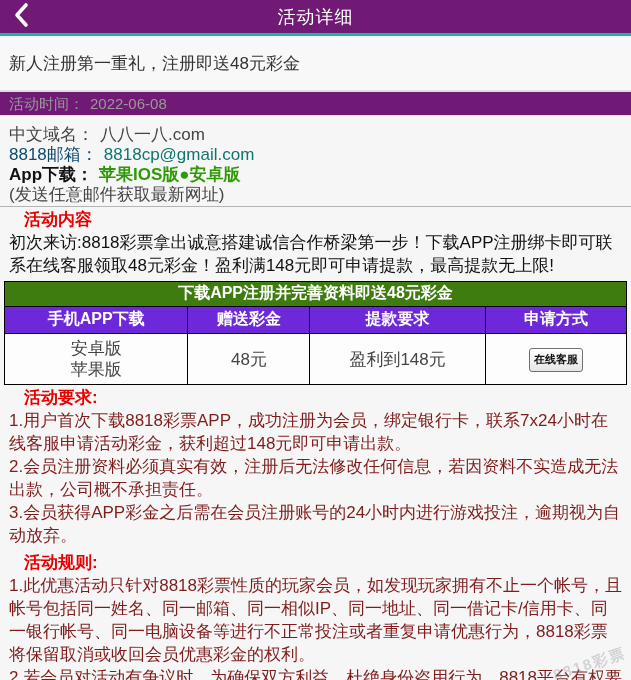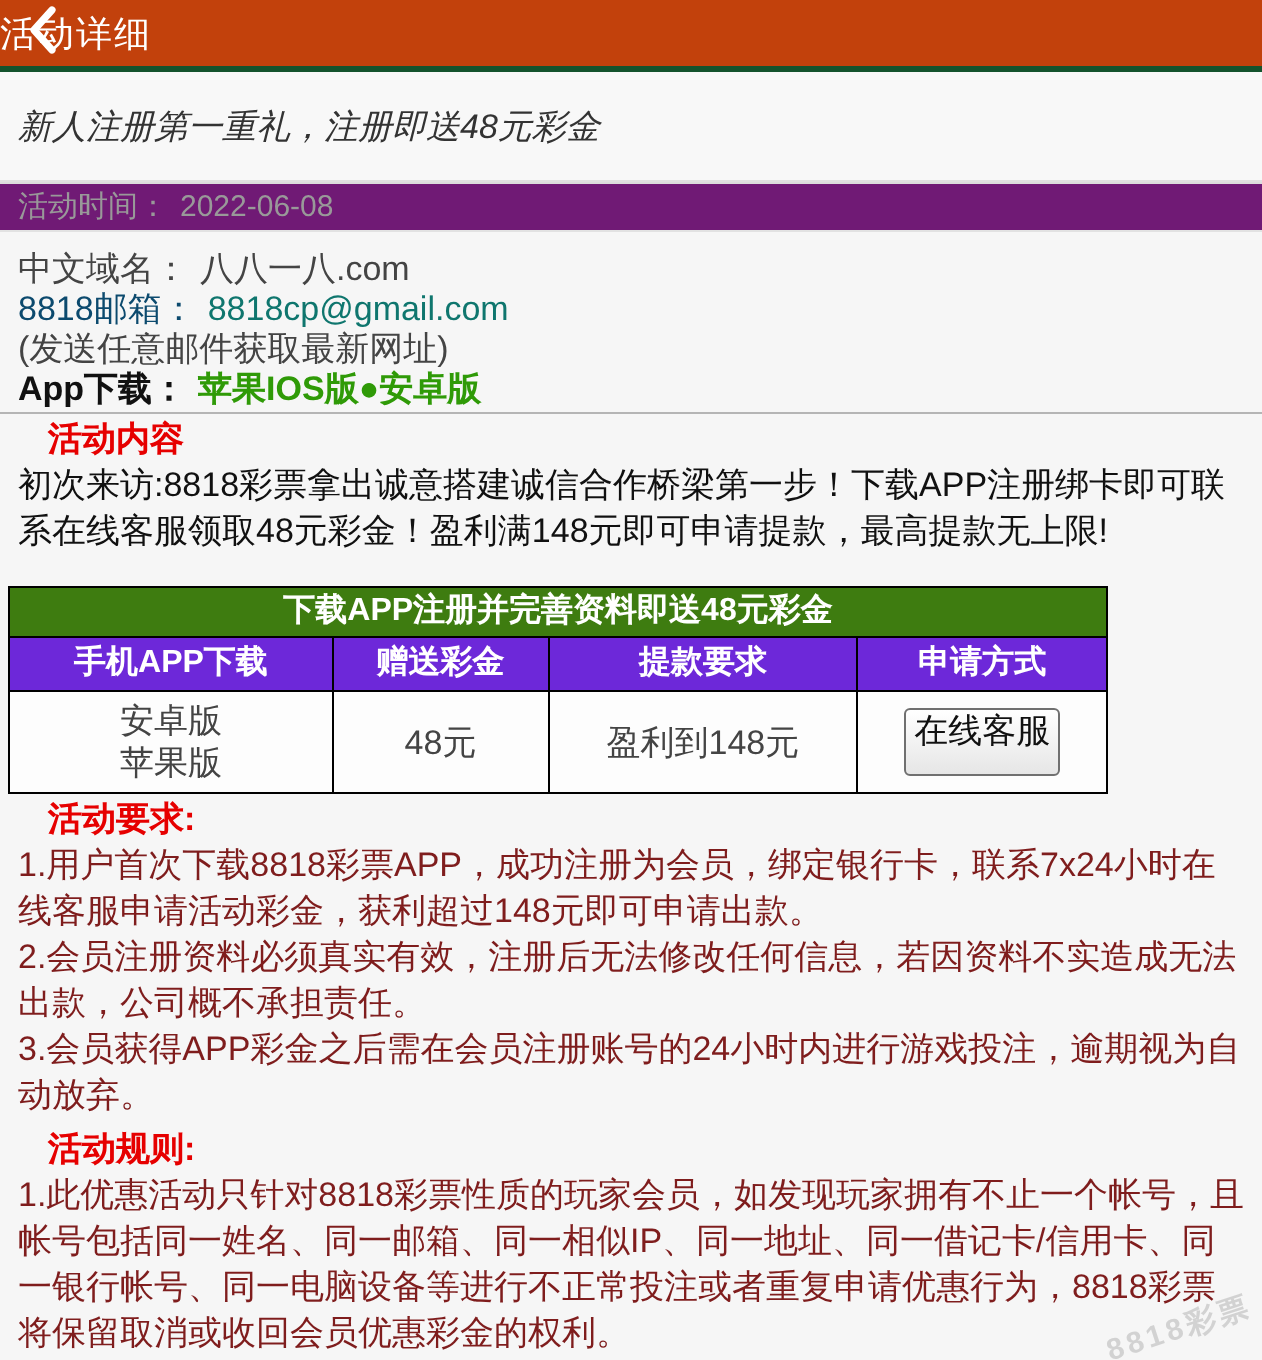--- a/index.html
+++ b/index.html
@@ -4,33 +4,32 @@
 <style>
   html,body{margin:0;padding:0;}
   body{
     width:631px;height:680px;overflow:hidden;position:relative;
     background:#f6f6f6;
     font-family:"Liberation Sans","DejaVu Sans",sans-serif;
     -webkit-font-smoothing:antialiased;
   }
   
   .appbar{
-    height:33px;background:#c2410c;border-bottom:3px solid #14532d;
-    display:flex;align-items:center;justify-content:flex-start;position:relative;
+    height:33px;background:#701a75;border-bottom:3px solid #14b8a6;
+    display:flex;align-items:center;justify-content:center;position:relative;
   }
   .appbar-back{
     position:absolute;left:8px;top:4px;width:26px;height:26px;
     display:flex;align-items:center;justify-content:center;cursor:pointer;
   }
   .appbar-title{color:#ffffff;font-size:18px;letter-spacing:1px;}
   
   .headline{
     background:#f8f8f8;padding:16px 9px 15px;color:#333;font-size:17px;
     border-bottom:1px solid #e0e0e0;
-    font-style:italic;
   }
   
   .timebar{
     background:#701a75;border-top:1px solid #dcdcdc;border-bottom:1px solid #e2e2e2;
     padding:4px 9px;color:#999;font-size:15px;line-height:15px;
   }
   .timebar .label{margin-right:6px;}
   
   .info{padding:9px 9px 1px;font-size:17px;border-bottom:1px solid #b5b5b5;}
   .info-line{line-height:20px;height:20px;white-space:nowrap;}
@@ -44,40 +43,40 @@
   
   .section-heading{
     color:#e60000;font-weight:bold;font-size:17px;line-height:20px;
     margin:3px 24px 1px;
   }
   .content-body{
     font-weight:normal;color:#111;font-size:17px;line-height:23px;margin:0 9px;
   }
   
   table.promo{
-    border-collapse:collapse;margin:16px 4px 0;width:550px;table-layout:fixed;
+    border-collapse:collapse;margin:4px 4px 0;width:623px;table-layout:fixed;
   }
   table.promo th,table.promo td{border:1px solid #000;}
   .tbl-caption th{
     background:#3e7c10;color:#fff;font-weight:bold;font-size:16px;
     text-align:center;padding:1px 0 2px;
   }
   .tbl-head th{
     background:#6d28d9;color:#fff;font-weight:bold;font-size:16px;
     text-align:center;padding:2px 0 3px;
   }
   .tbl-row td{
     background:#fdfdfd;color:#444;font-size:17px;text-align:center;
     padding:3px 0;line-height:21px;height:44px;vertical-align:middle;
   }
   .col1{width:29.5%;} .col2{width:19.6%;} .col3{width:28.2%;} .col4{width:22.7%;}
   .cs-button{
     display:inline-block;border:1px solid #707070;border-radius:3px;
     background:linear-gradient(#ffffff,#e6e6e6);
-    padding:0 4px 11px;font-size:17px;font-weight:normal;color:#111;cursor:pointer;
+    padding:0 4px 1px;font-size:11px;font-weight:bold;color:#111;cursor:pointer;
   }
   
   .req-heading{margin-top:3px;}
   .list-item{font-size:17px;line-height:23px;color:#7f1d1d;margin:0 9px;}
   .rules-heading{margin-top:6px;}
   
   .watermark{
     position:absolute;right:4px;bottom:6px;transform:rotate(-18deg);
     color:#8a8a8a;opacity:.32;font-size:15px;font-weight:bold;
     letter-spacing:2px;pointer-events:none;
@@ -103,24 +102,24 @@
   <span class="label">活动时间：</span><span>2022-06-08</span>
 </div>
 
 <div class="info">
   <div class="info-line">
     <span class="label">中文域名：</span><span class="val-plain">八八一八.com</span>
   </div>
   <div class="info-line email-line">
     <span class="label">8818邮箱：</span><span class="val-link">8818cp@gmail.com</span>
   </div>
-  <div class="info-line note-line">(发送任意邮件获取最新网址)</div>
   <div class="info-line app-line">
     <span class="label">App下载：</span><span class="val-green">苹果IOS版●安卓版</span>
   </div>
+  <div class="info-line note-line">(发送任意邮件获取最新网址)</div>
 </div>
 
 <div class="section-heading">活动内容</div>
 <div class="content-body">初次来访:8818彩票拿出诚意搭建诚信合作桥梁第一步！下载APP注册绑卡即可联系在线客服领取48元彩金！盈利满148元即可申请提款，最高提款无上限!</div>
 
 <table class="promo">
   <colgroup>
       <col class="col1">
       <col class="col2">
       <col class="col3">

